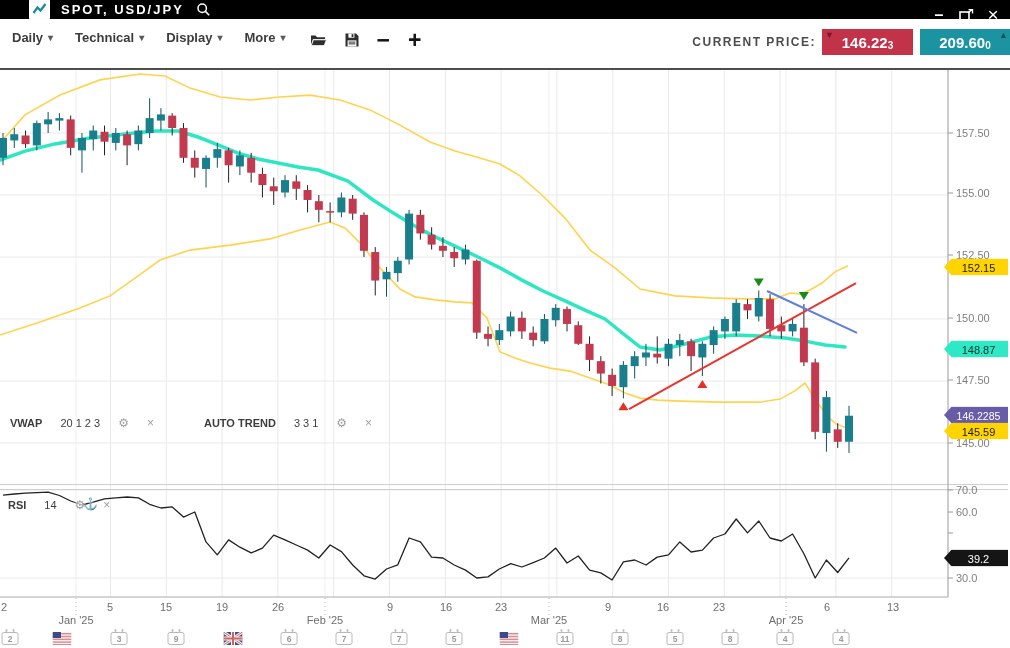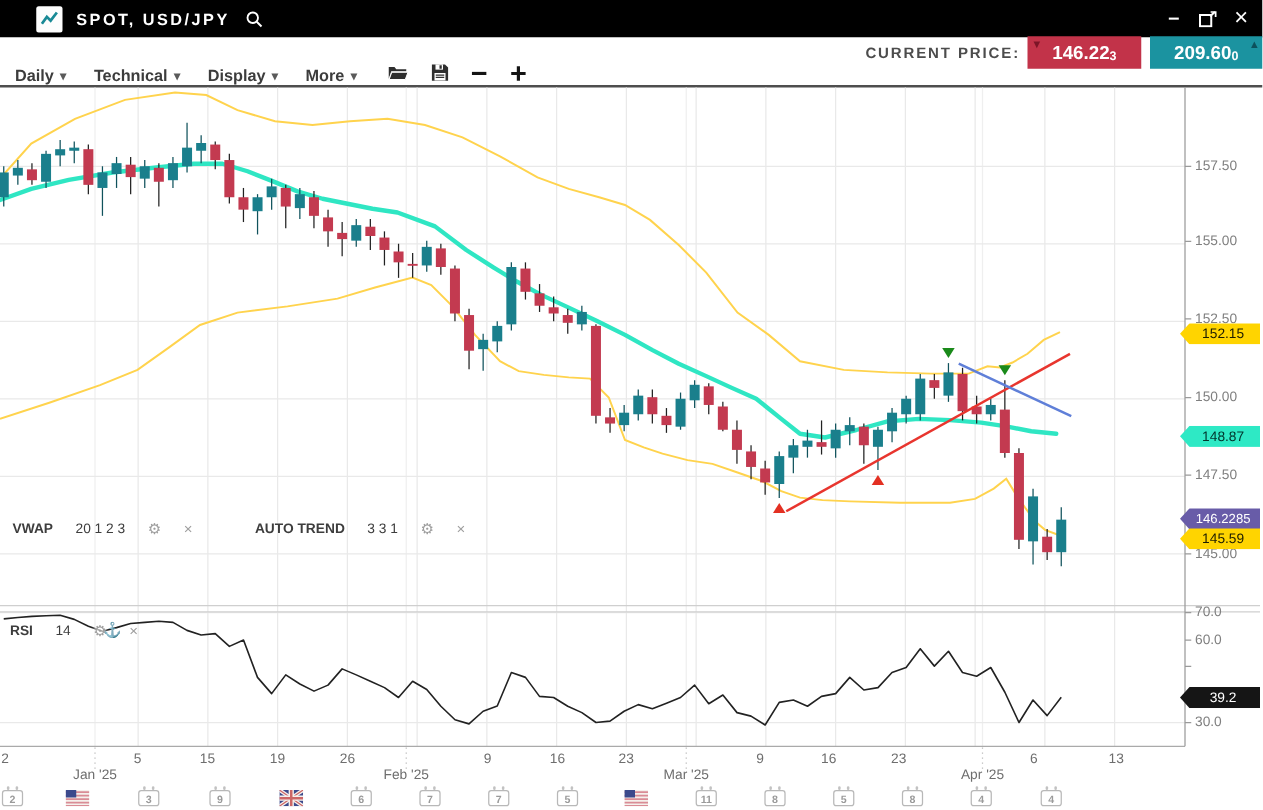--- a/index.html
+++ b/index.html
@@ -1,32 +1,32 @@
 <!DOCTYPE html>
 <html><head>
 <meta charset="utf-8">
 <style>
   * { margin:0; padding:0; box-sizing:border-box; }
   html,body { width:1010px; height:648px; overflow:hidden; background:#fff;
     font-family:"Liberation Sans", sans-serif; }
   #app { position:relative; width:1010px; height:648px; background:#fff; }
 
   
-  .titlebar { position:absolute; left:0; top:0; width:1010px; height:30px; background:#000;
+  .titlebar { position:absolute; left:0; top:0; width:1010px; height:19px; background:#000;
     display:flex; align-items:center; }
   .logo { width:21px; height:21px; background:#fdfdfd; border-radius:2px; margin-left:29px;
     display:flex; align-items:center; justify-content:center; }
   .title-text { color:#fff; font-size:13px; font-weight:700; letter-spacing:2px; margin-left:11px; }
   .search-icon { margin-left:12px; display:flex; align-items:center; }
   .win-controls { position:absolute; right:8px; top:0; height:30px; display:flex; align-items:center; gap:9px; }
   .win-btn { color:#fff; width:18px; height:18px; display:flex; align-items:center; justify-content:center; cursor:pointer; }
 
   
   .toolbar { position:absolute; left:0; top:30px; width:1010px; height:40px; background:#fff;
-    border-bottom:2px solid #4e4e4e; display:flex; align-items:flex-end; }
+    border-bottom:2px solid #4e4e4e; display:flex; align-items:flex-start; }
   .menu-item { display:flex; align-items:center; gap:5px; color:#3c3c3c; font-size:13px; font-weight:700;
     margin-left:22px; cursor:pointer; }
   .menu-item:first-child { margin-left:12px; }
   .caret { color:#5a5a5a; font-size:10px; }
   .tb-icons { display:flex; align-items:center; gap:18px; margin-left:24px; }
   .tb-icon { cursor:pointer; display:flex; align-items:center; }
   .zoom-btn { font-size:23px; font-weight:800; color:#141414; line-height:20px; cursor:pointer; }
 
   .current-price { position:absolute; right:0; top:30px; height:24px; display:flex; align-items:center; }
   .cp-label { color:#4c4c4c; font-size:12px; font-weight:700; letter-spacing:1.5px; margin-right:6px; }

